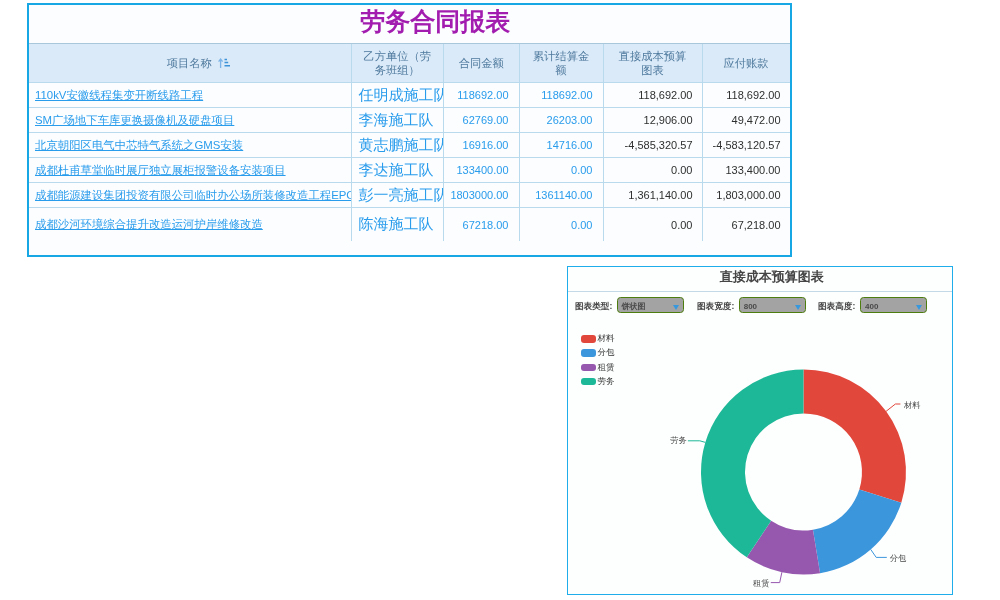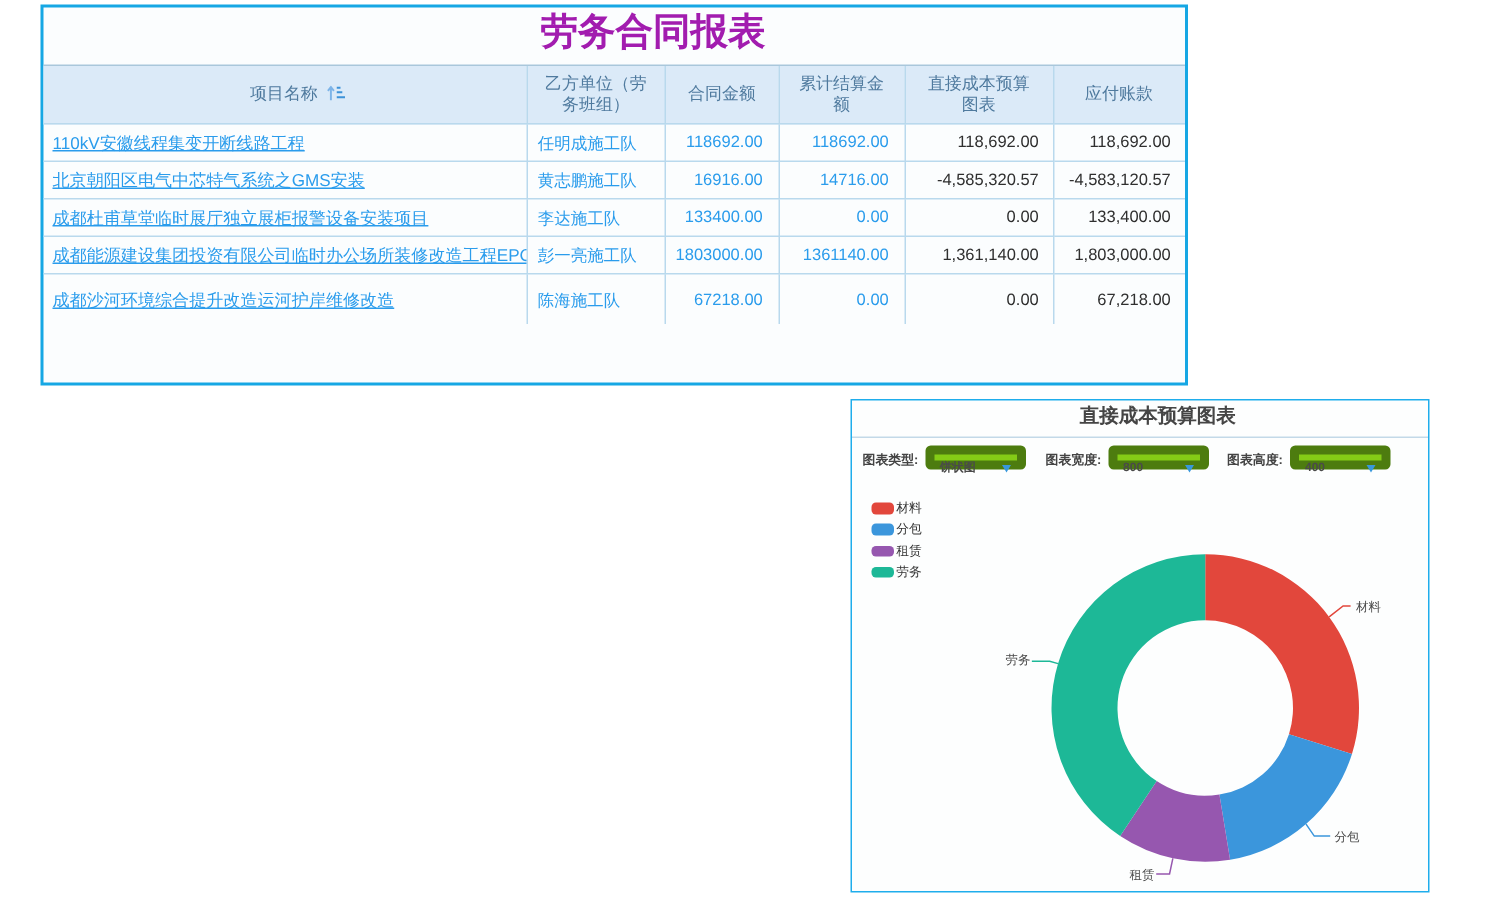--- a/index.html
+++ b/index.html
@@ -14,33 +14,33 @@
   table { border-collapse:collapse; table-layout:fixed; width:760.5px; font-size:11px; }
   col.c1{width:322px} col.c2{width:92.5px} col.c3{width:75.5px} col.c4{width:84px} col.c5{width:99px} col.c6{width:87.5px}
   th { background:#dbeaf8; color:#4f7a9e; font-weight:normal; font-size:11.3px; height:38.5px; text-align:center;
     border:1px solid #b9d9ed; border-top:none; padding:0 10px; line-height:14px; }
   td { height:24.95px; border:1px solid #b9d9ed; padding:1px 0 0 0; white-space:nowrap; overflow:hidden; }
   tr.lastrow td { height:34px; }
   th:first-child, td:first-child { border-left:none;padding-left:27px; }
   th:last-child, td:last-child { border-right:none; }
   tr:last-child td { border-bottom:none; }
   td.pn { color:#2a9cec; padding-left:6px; font-size:11.4px;text-decoration:underline; }
-  td.un { color:#2a9cec; padding-left:7px; font-size:11px; }
+  td.un { color:#2a9cec; padding-left:7px; font-size:15px; }
   td.nb { color:#2a9cec; text-align:right; padding-right:10px; }
   td.nk { color:#2f2f2f; text-align:right; padding-right:9px; }
   .sorticon { display:inline-block; vertical-align:-1px; margin-left:6px; }
 
   
   #panel { left:567px; top:266px; width:385.5px; height:329px; border:1.5px solid #1fadec; background:#fdfefe; }
   #panel-title { height:25px; line-height:16px; padding-top:2px; text-align:center; font-size:13px; font-weight:bold;
     color:#454545; padding-left:24px; border-bottom:1px solid #c3d9e8; }
   #controls { left:0; top:0; width:100%; height:60px; font-size:8.6px; color:#444;font-weight:bold; }
   .ctl-label { position:absolute; top:34px; }
-  .sel { position:absolute; top:30.2px; height:16.2px; width:67.4px; border:6px solid #4d7c0f; border-radius:3.5px;
-    background:#84cc16; font-size:8px; color:#4a4a4a; line-height:17px; padding-left:4px; }
+  .sel { position:absolute; top:30.2px; height:16.2px; width:67.4px; border:1px solid #4d7c0f; border-radius:3.5px;
+    background:#a3a3a3; font-size:8px; color:#4a4a4a; line-height:17px; padding-left:4px; }
   .sel:after { content:""; position:absolute; right:4px; top:6.5px; width:0; height:0;
     border-left:3.5px solid transparent; border-right:3.5px solid transparent; border-top:5.3px solid #3898dd; }
   #legend { left:12.5px; top:68px; font-size:8.5px; color:#333; }
   .leg-item { position:absolute; left:0; height:8px; }
   .leg-sw { position:absolute; left:0; top:0; width:15px; height:7.5px; border-radius:3px; }
   .leg-tx { position:absolute; left:17px; top:-2px; line-height:10px; white-space:nowrap; }
 </style>
 </head>
 <body>
 
@@ -67,20 +67,28 @@
       <th>直接成本预算图表</th>
       <th>应付账款</th>
     </tr>
     <tr>
           <td class="pn">110kV安徽线程集变开断线路工程</td>
           <td class="un">任明成施工队</td>
           <td class="nb">118692.00</td>
           <td class="nb">118692.00</td>
           <td class="nk">118,692.00</td>
           <td class="nk">118,692.00</td>
+        </tr>
+    <tr>
+          <td class="pn">SM广场地下车库更换摄像机及硬盘项目</td>
+          <td class="un">李海施工队</td>
+          <td class="nb">62769.00</td>
+          <td class="nb">26203.00</td>
+          <td class="nk">12,906.00</td>
+          <td class="nk">49,472.00</td>
         </tr>
     <tr>
           <td class="pn">北京朝阳区电气中芯特气系统之GMS安装</td>
           <td class="un">黄志鹏施工队</td>
           <td class="nb">16916.00</td>
           <td class="nb">14716.00</td>
           <td class="nk">-4,585,320.57</td>
           <td class="nk">-4,583,120.57</td>
         </tr>
     <tr>

